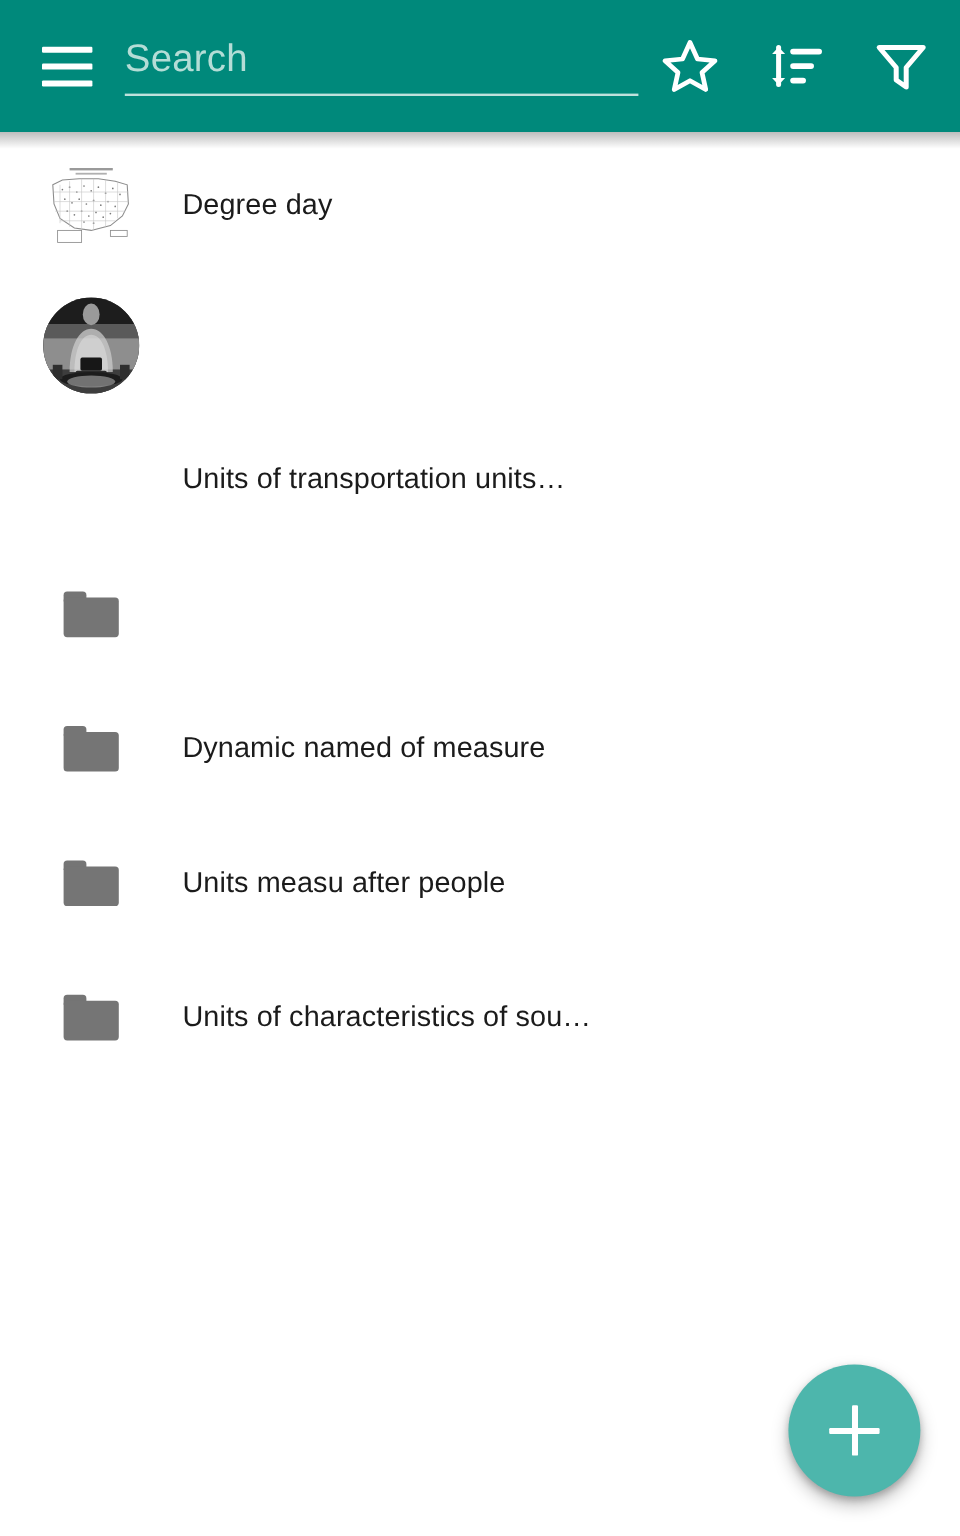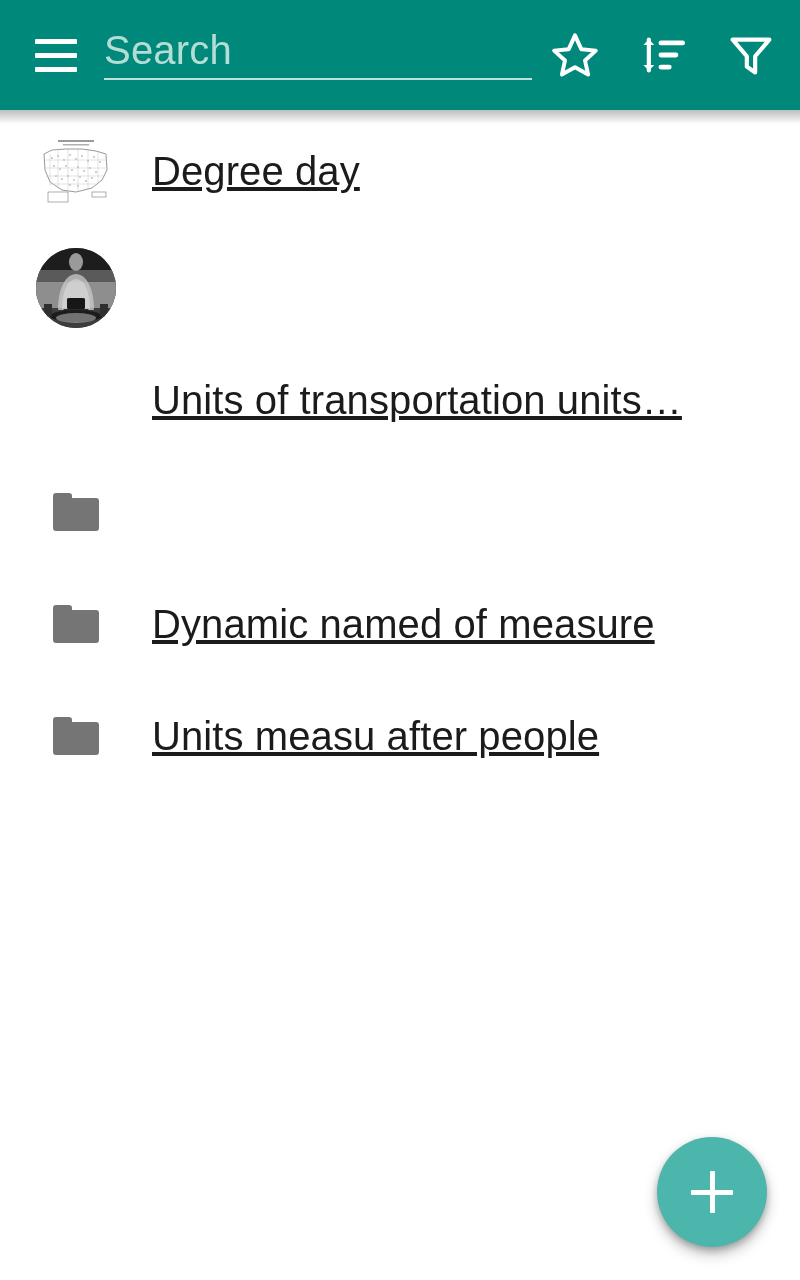--- a/index.html
+++ b/index.html
@@ -63,21 +63,21 @@
     align-items: flex-start;
     padding-top: 4px;
   }
   .search-input {
     width: 100%;
     background: transparent;
     border: none;
     outline: none;
     color: #000000;
     font-family: "Liberation Sans", sans-serif;
-    font-size: 40px;
+    font-size: 32px;
     font-weight: 400;
     letter-spacing: 0.2px;
     padding: 0 0 8px 0;
     line-height: 40px;
   }
   .search-input::placeholder {
     color: #b4ddd6;
     opacity: 1;
   }
   .search-underline {
@@ -128,26 +128,25 @@
   .lead {
     width: 152px;
     min-width: 152px;
     height: 112px;
     display: flex;
     align-items: center;
     justify-content: center;
   }
 
   .row-label {
-    font-size: 40px;
+    font-size: 24px;
     color: #1b1b1b;
     letter-spacing: 0.1px;
     white-space: nowrap;
     line-height: 1.1;
-    text-decoration: underline;
   }
 
   
   .folder {
     width: 46px;
     height: 38px;
     position: relative;
   }
   .folder .tab {
     position: absolute;
@@ -362,19 +361,28 @@
   <div class="row">
     <div class="lead">
       <div class="folder">
         <div class="tab"></div>
         <div class="body"></div>
       </div>
     </div>
     <div class="row-label">Units measu after people</div>
   </div>
 
+  <div class="row">
+    <div class="lead">
+      <div class="folder">
+        <div class="tab"></div>
+        <div class="body"></div>
+      </div>
+    </div>
+    <div class="row-label">Units of characteristics of sou…</div>
+  </div>
 
 </div>
 
 <button id="fab">
   <span class="plus-h"></span>
   <span class="plus-v"></span>
 </button>
 
 </body></html>

